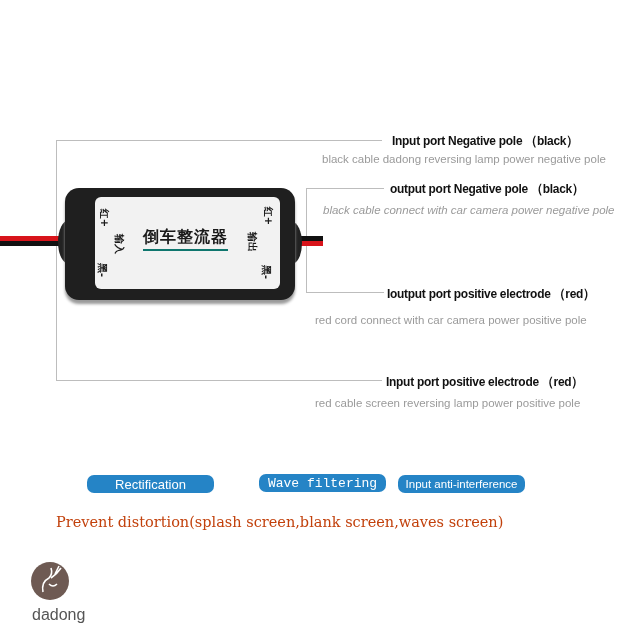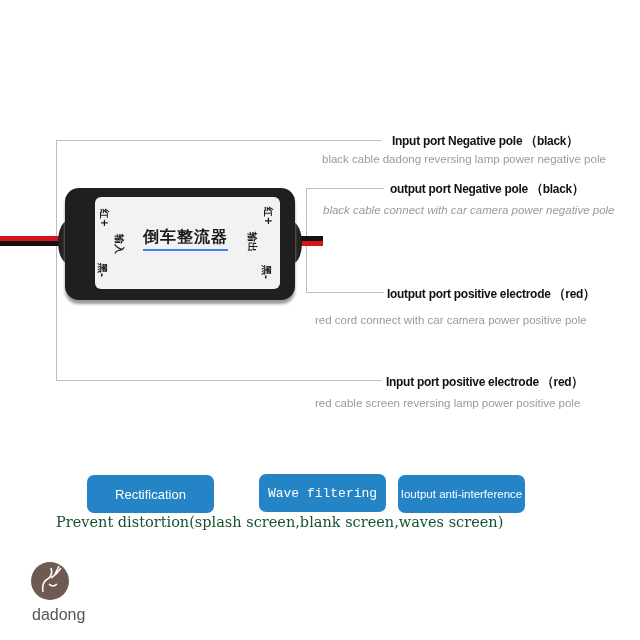--- a/index.html
+++ b/index.html
@@ -13,26 +13,26 @@
   .cable { position:absolute; height:10px; }
   .cable .r { height:5px; background:#d8141b; }
   .cable .b { height:5px; background:#111; }
   .device { position:absolute; left:65px; top:188px; width:230px; height:112px;
             background:#1f1f1f; border-radius:14px; box-shadow:0 4px 3px #9a9a9a; }
   .boot { position:absolute; background:#222; border-radius:50%; }
   .label { position:absolute; left:30px; top:9px; width:185px; height:92px;
            background:#f2f2f2; border-radius:6px; }
   .cn { position:absolute; font-family:"DejaVu Sans", sans-serif; color:#1a1a1a; }
   .main-cn { left:48px; top:30px; font-size:16px; font-weight:bold; letter-spacing:1px;
-             border-bottom:2px solid #3b82f6; padding-bottom:1px; }
+             border-bottom:2px solid #0f766e; padding-bottom:1px; }
   .rot { transform:rotate(90deg); font-size:10px; font-weight:bold; white-space:nowrap; }
-  .pill { position:absolute; height:38px; background:#2584c6; border-radius:7px;
+  .pill { position:absolute; height:18px; background:#2584c6; border-radius:7px;
           color:#fff; font-size:13px; display:flex; align-items:center; justify-content:center; }
   .prevent { position:absolute; left:56px; top:514px; font-family:"DejaVu Serif", serif;
-             font-size:14.5px; color:#14532d; white-space:nowrap; }
+             font-size:14.5px; color:#c2410c; white-space:nowrap; }
   .logo { position:absolute; left:31px; top:562px; width:38px; height:38px; border-radius:50%;
           background:#6e5a53; }
   .logo-text { position:absolute; left:32px; top:606px; font-size:16px; color:#555; }
 </style>
 </head>
 <body>
 
 <div class="line" style="left:56px;top:140px;width:1px;height:241px;"></div>
 <div class="line" style="left:56px;top:140px;width:326px;height:1px;"></div>
 <div class="line" style="left:56px;top:380px;width:326px;height:1px;"></div>
@@ -71,21 +71,21 @@
 <div class="sub" style="left:323px;top:204px;font-style:italic;">black cable connect with car camera power negative pole</div>
 
 <div class="title" style="left:387px;top:285px;">Ioutput port positive electrode （red）</div>
 <div class="sub" style="left:315px;top:314px;">red cord connect with car camera power positive  pole</div>
 
 <div class="title" style="left:386px;top:373px;">Input port positive electrode （red）</div>
 <div class="sub" style="left:315px;top:397px;">red cable screen reversing lamp power positive pole</div>
 
 <div class="pill" style="left:87px;top:475px;width:127px;">Rectification</div>
 <div class="pill" style="left:259px;top:474px;width:127px;font-family:Liberation Mono, monospace;">Wave filtering</div>
-<div class="pill" style="left:398px;top:475px;width:127px;font-size:11.5px;">Ioutput anti-interference</div>
+<div class="pill" style="left:398px;top:475px;width:127px;font-size:11.5px;">Input anti-interference</div>
 
 <div class="prevent">Prevent distortion(splash screen,blank screen,waves screen)</div>
 
 <div class="logo">
   <svg width="38" height="38" viewBox="0 0 38 38">
     <path d="M12 30 Q10 20 18 16 Q22 12 20 6 M20 16 Q26 12 30 6 M24 12 L28 4 M18 22 Q22 26 26 22" stroke="#fff" stroke-width="1.6" fill="none"></path>
   </svg>
 </div>
 <div class="logo-text">dadong</div>
 

